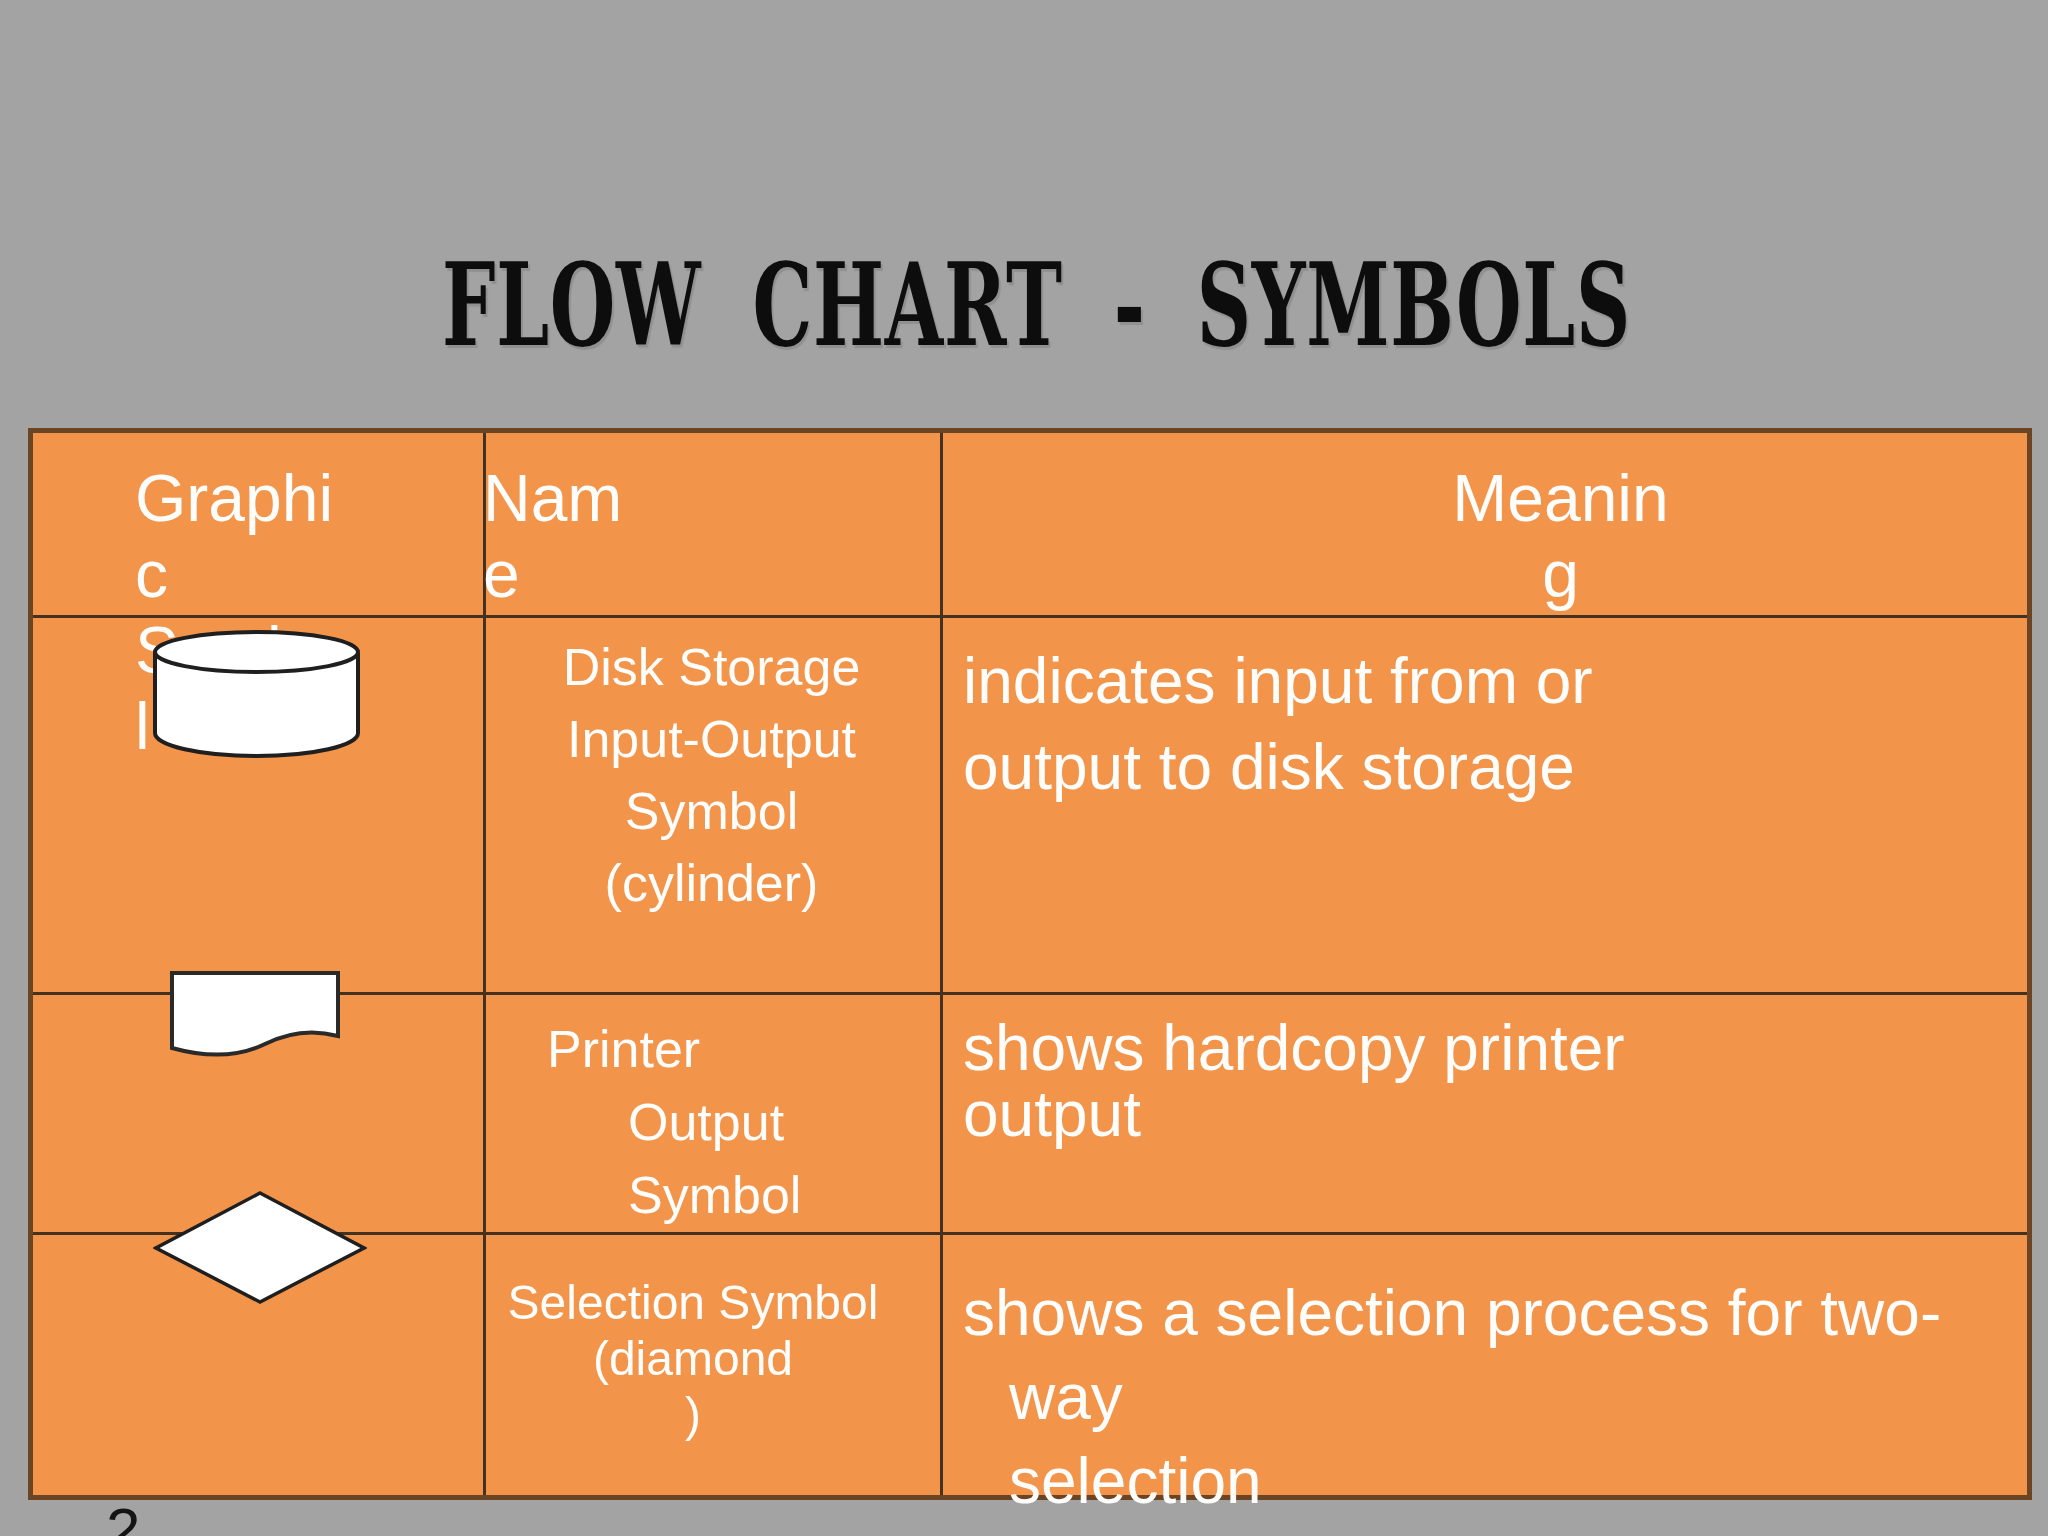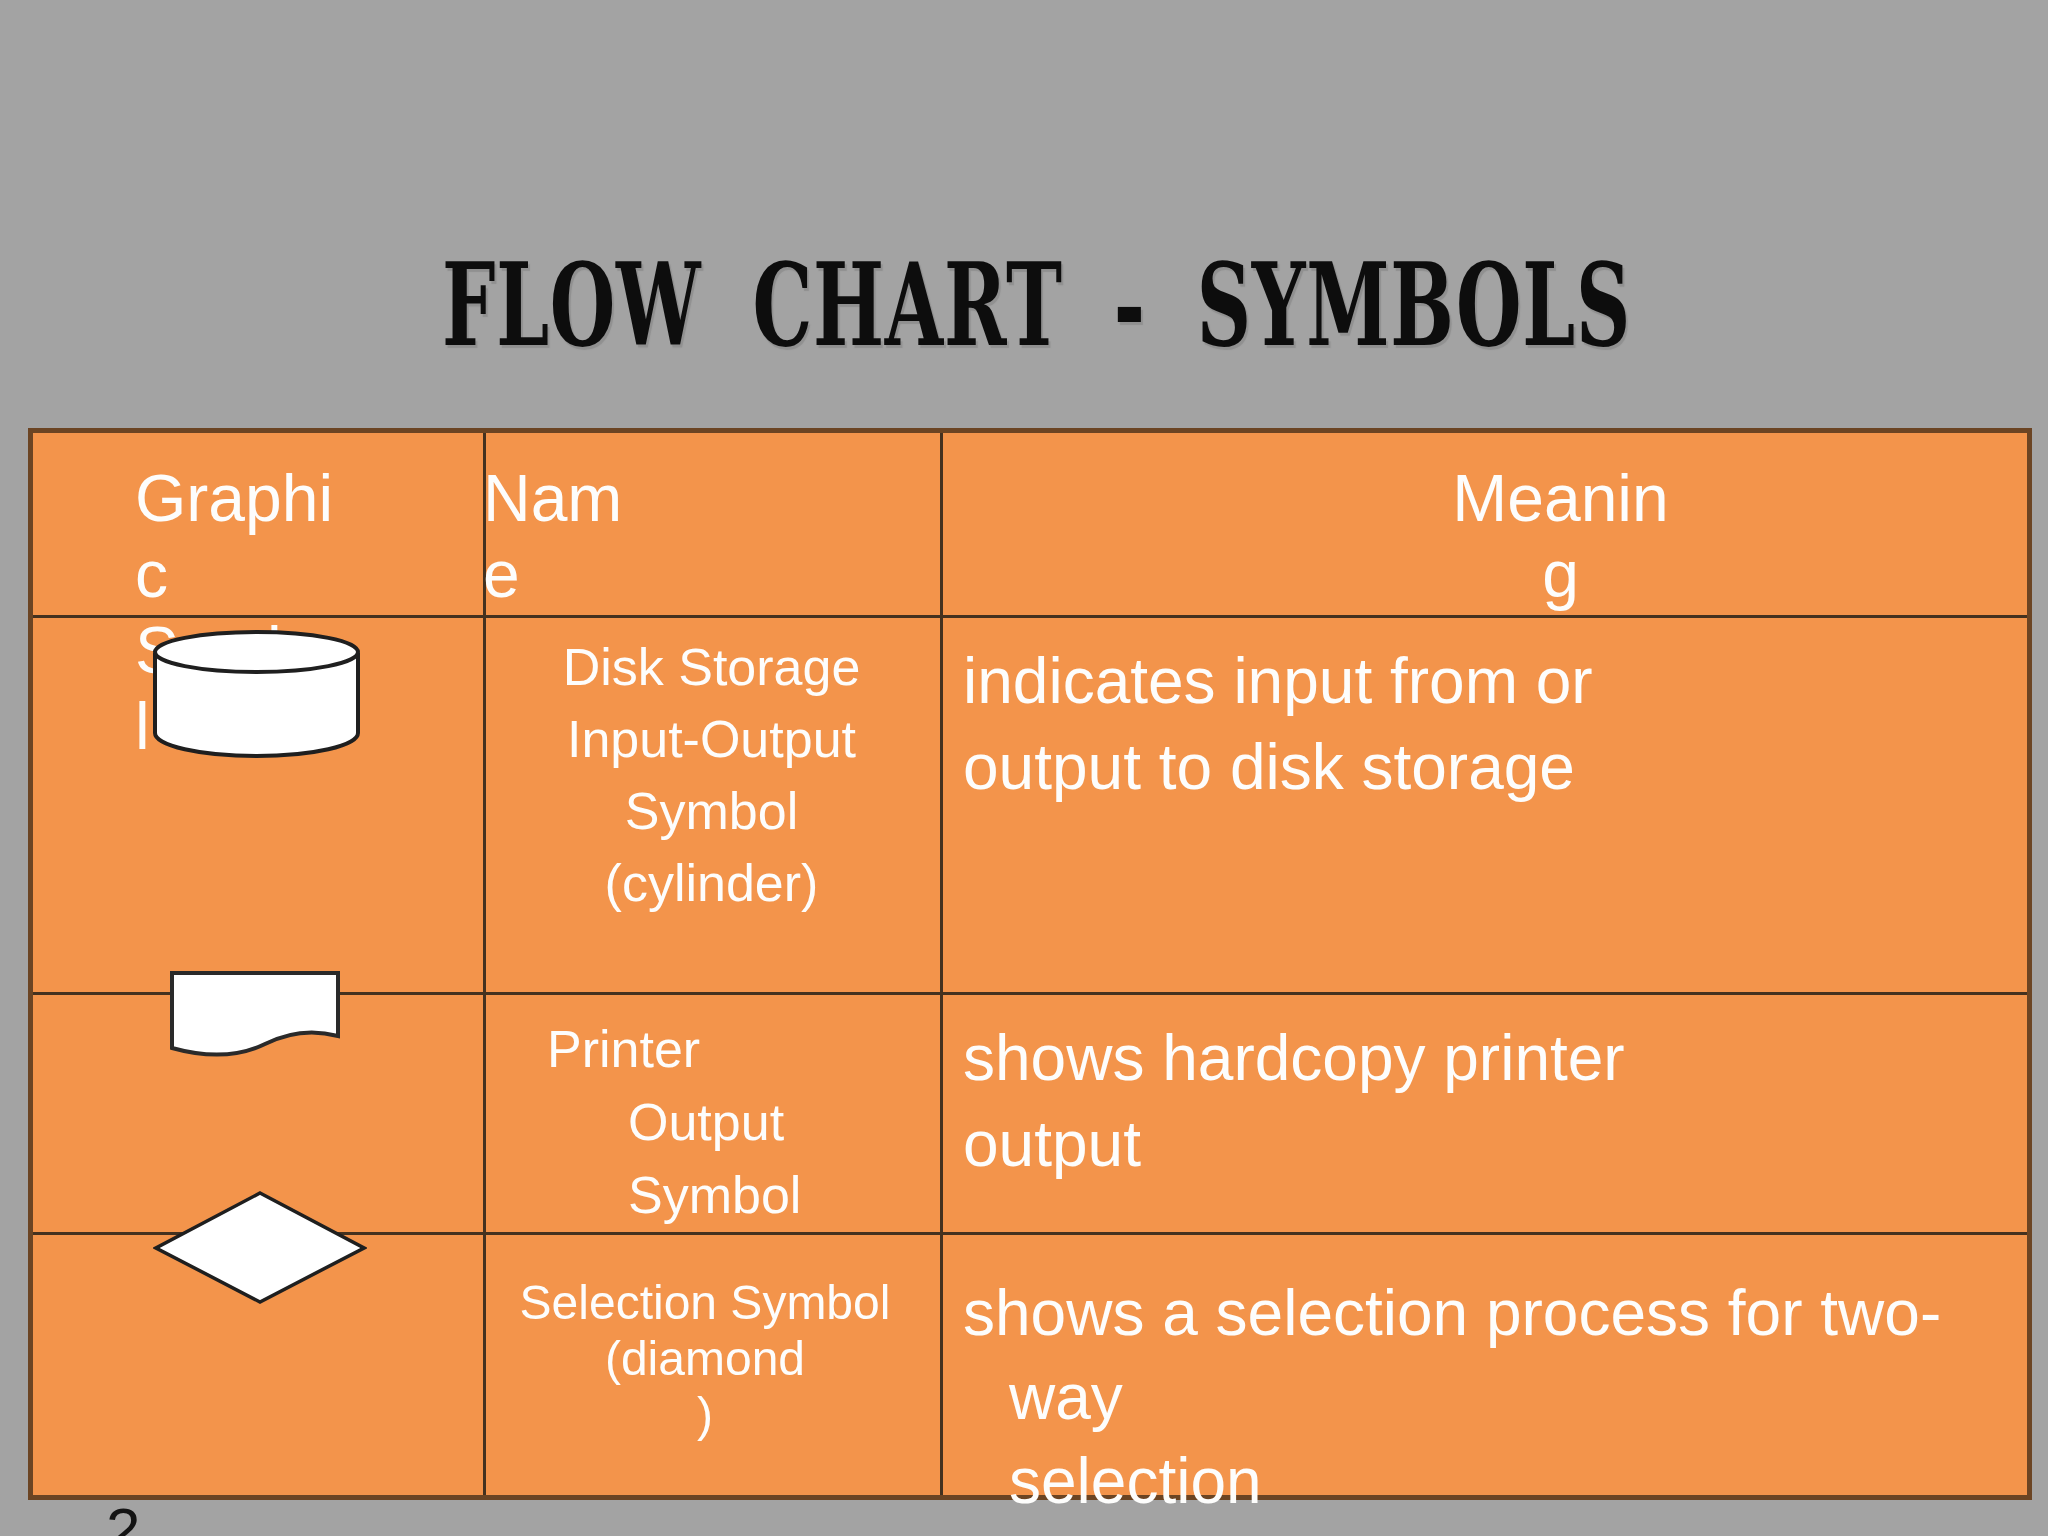--- a/index.html
+++ b/index.html
@@ -27,23 +27,23 @@
   .cell{
     position:absolute;color:#FDFDFC;white-space:pre-line;z-index:2;
   }
   .hdr{font-size:66px;line-height:76px;top:27px;}
   .hdr-graphic{left:102px;width:330px;text-align:left;}
   .hdr-name{left:450px;width:390px;text-align:left;}
   .hdr-meaning{left:907px;width:1241px;text-align:center;}
   .name1{left:450px;width:457px;top:198px;text-align:center;font-size:52px;line-height:72px;}
   .name2{left:450px;width:457px;top:580px;text-align:left;font-size:52px;line-height:73px;
          padding-left:145px;text-indent:-81px;box-sizing:border-box;}
-  .name3{left:450px;width:420px;top:842px;text-align:center;font-size:48px;line-height:56px;margin-left:12px;}
+  .name3{left:450px;width:420px;top:842px;text-align:center;font-size:48px;line-height:56px;}
   .mean1{left:930px;width:1010px;top:205px;text-align:left;font-size:64px;line-height:86px;}
-  .mean2{left:930px;width:1010px;top:582px;text-align:left;font-size:64px;line-height:86px;}
+  .mean2{left:930px;width:1010px;top:582px;text-align:left;font-size:64px;line-height:66px;}
   .mean3{left:930px;width:1064px;top:838px;text-align:left;font-size:64px;line-height:84px;
          padding-left:46px;text-indent:-46px;box-sizing:border-box;}
   .shape{position:absolute;z-index:3;}
   .shape-cylinder{left:117px;top:194px;}
   .shape-printer{left:136px;top:537px;}
   .shape-diamond{left:120px;top:757px;}
   .page-number{
     position:absolute;left:106px;top:1494px;color:#141414;
     font-size:62px;font-family:"Liberation Sans",sans-serif;z-index:4;
   }

